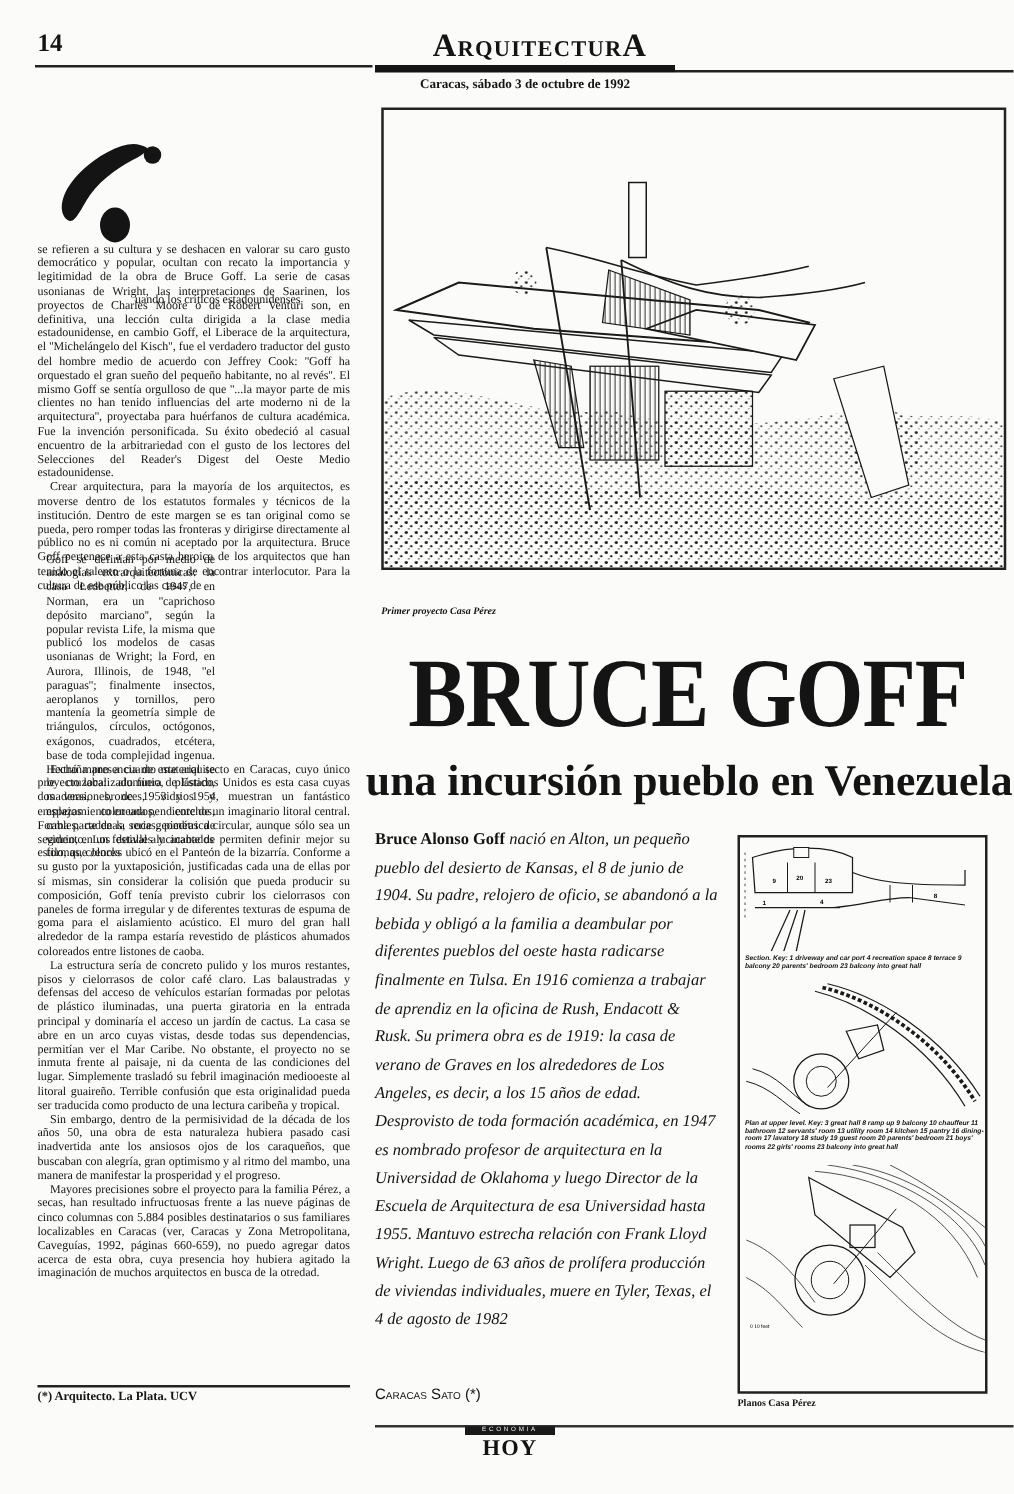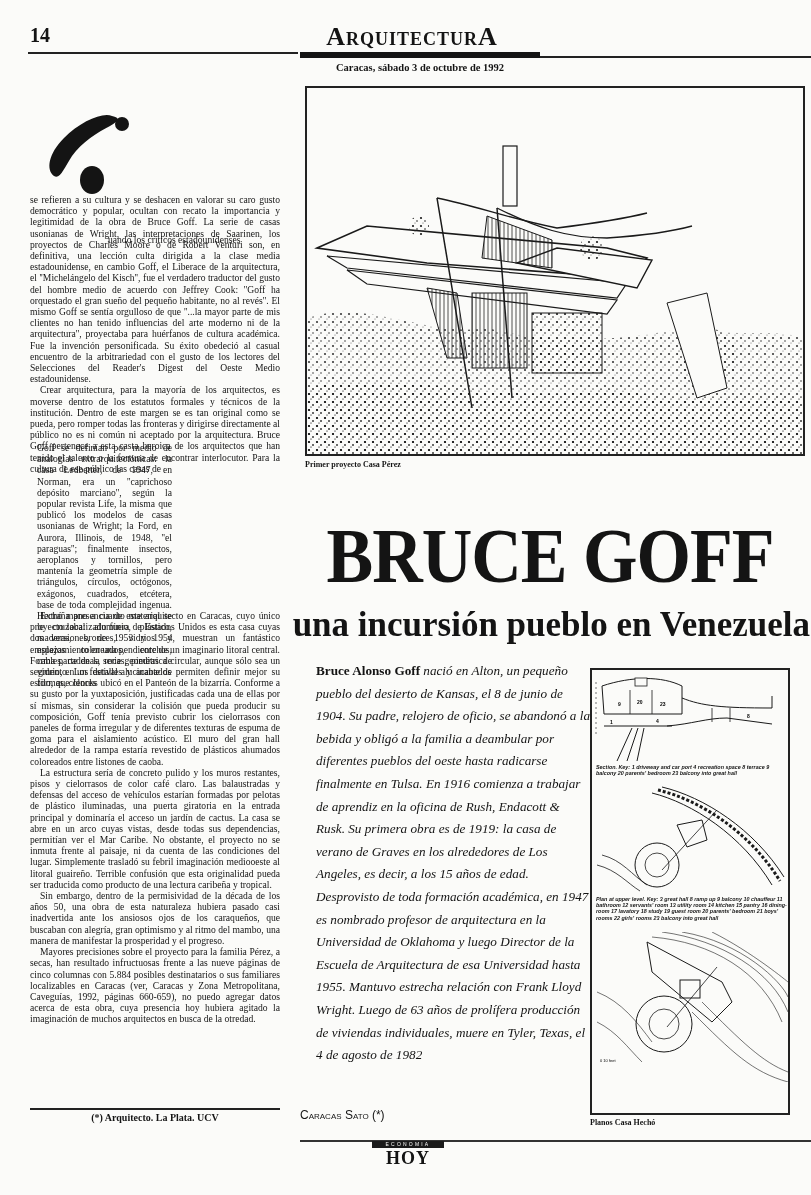--- a/index.html
+++ b/index.html
@@ -1,46 +1,46 @@
 <!DOCTYPE html>
 <html><head>
 <meta charset="utf-8">
 <style>
   * { box-sizing: border-box; margin: 0; padding: 0; }
   html, body { width: 811px; height: 1195px; background: #fbfbf9; overflow: hidden; }
   body { position: relative; font-family: "Liberation Serif", "DejaVu Serif", serif; color: #141414; }
 
   .page-number { position: absolute; left: 30px; top: 24px; font-size: 20px; font-weight: bold; font-family: "Liberation Serif", serif; }
   .rule-left { position: absolute; left: 28px; top: 52px; width: 270px; height: 2px; background: #222; }
-  .section-title { position: absolute; left: 292px; top: 22px; width: 240px; text-align: center; font-size: 26px; font-weight: bold; letter-spacing: 1px; font-variant: small-caps; font-family: "Liberation Serif", serif; }
+  .section-title { position: absolute; left: 312px; top: 22px; width: 240px; text-align: center; font-size: 26px; font-weight: bold; letter-spacing: 1px; font-variant: small-caps; font-family: "Liberation Serif", serif; }
   .rule-thick { position: absolute; left: 300px; top: 52px; width: 240px; height: 6px; background: #141414; }
   .rule-right { position: absolute; left: 540px; top: 56px; width: 271px; height: 2px; background: #222; }
   .dateline { position: absolute; left: 300px; top: 62px; width: 240px; text-align: center; font-size: 10.5px; font-weight: bold; }
 
   .dropcap { position: absolute; left: 42px; top: 108px; width: 90px; height: 90px; }
 
   .body-col { position: absolute; font-size: 9.6px; line-height: 11.2px; text-align: justify; font-family: "Liberation Serif", serif; }
   .body-col p { text-indent: 10px; }
   .body-col p.first { text-indent: 0; }
 
   .col-a { left: 108px; top: 186px; width: 172px; margin-top: 48px; }
   .col-b { left: 30px; top: 194px; width: 250px; }
   .col-c { left: 37px; top: 442px; width: 135px; }
   .col-d { left: 30px; top: 610px; width: 250px; }
 
   .footnote-rule { position: absolute; left: 30px; top: 1108px; width: 250px; height: 2px; background: #222; }
-  .footnote { position: absolute; left: 30px; top: 1112px; width: 250px; text-align: center; font-size: 10px; font-weight: bold; }
+  .footnote { position: absolute; left: 30px; top: 1112px; width: 250px; text-align: left; font-size: 10px; font-weight: bold; }
 
   .main-illustration { position: absolute; left: 305px; top: 86px; width: 500px; height: 370px; border: 2px solid #222; background: #fbfbf9; overflow: hidden; }
-  .caption-1 { position: absolute; left: 305px; top: 460px; font-size: 8px; font-weight: bold; }
+  .caption-1 { position: absolute; left: 305px; top: 484px; font-size: 8px; font-weight: bold; font-style: italic; }
 
   .headline { position: absolute; left: 300px; top: 520px; width: 500px; text-align: center; font-size: 70px; line-height: 72px; font-weight: bold; letter-spacing: -1px; font-family: "Liberation Serif", serif; transform: scaleY(1.12); }
   .subhead { position: absolute; left: 195px; top: 606px; width: 615px; text-align: right; font-size: 35px; line-height: 38px; font-weight: bold; font-family: "Liberation Serif", serif; }
 
-  .bio { position: absolute; left: 300px; top: 660px; width: 275px; font-size: 13.2px; line-height: 22.6px; font-style: italic; font-family: "Liberation Serif", serif; margin-left: 16px; }
+  .bio { position: absolute; left: 300px; top: 660px; width: 275px; font-size: 13.2px; line-height: 22.6px; font-style: italic; font-family: "Liberation Serif", serif; }
   .bio b { font-style: normal; }
   .byline { position: absolute; left: 300px; top: 1108px; font-size: 12px; font-family: "Liberation Sans", sans-serif; font-variant: small-caps; }
 
   .plans { position: absolute; left: 590px; top: 668px; width: 200px; height: 447px; border: 2px solid #222; background: #fbfbf9; overflow: hidden; }
   .plan-key { position: absolute; left: 4px; font-size: 5.4px; line-height: 6.2px; font-style: italic; font-weight: bold; width: 192px; font-family: "Liberation Sans", sans-serif; }
   .caption-2 { position: absolute; left: 590px; top: 1118px; font-size: 8px; font-weight: bold; }
 
   .bottom-rule { position: absolute; left: 300px; top: 1140px; width: 511px; height: 2px; background: #333; }
   .logo { position: absolute; left: 372px; top: 1141px; width: 72px; text-align: center; }
   .logo-top { display: block; background: #1a1a1a; color: #fbfbf9; font-size: 5px; letter-spacing: 2.2px; line-height: 7px; font-family: "Liberation Sans", sans-serif; }
@@ -183,19 +183,19 @@
       <path d="M5 90 C25 100 35 115 50 130"></path>
     </g>
     <path d="M55 10 L130 50 L140 70 L120 90 L60 40 Z" fill="none" stroke="#1a1a1a" stroke-width="1"></path>
     <circle cx="72" cy="92" r="28" fill="none" stroke="#1a1a1a" stroke-width="1"></circle>
     <circle cx="72" cy="92" r="15" fill="none" stroke="#1a1a1a" stroke-width="0.8"></circle>
     <rect x="88" y="48" width="20" height="18" fill="none" stroke="#1a1a1a" stroke-width="1"></rect>
     <line x1="75" y1="95" x2="125" y2="35" stroke="#1a1a1a" stroke-width="0.8"></line>
     <text x="8" y="130" font-size="4" font-family="Liberation Sans, sans-serif">0  10  feet</text>
   </svg>
 </div>
-<div class="caption-2">Planos Casa Hechó</div>
+<div class="caption-2">Planos Casa Pérez</div>
 
 <div class="bottom-rule"></div>
 <div class="logo">
   <span class="logo-top">ECONOMIA</span>
   <span class="logo-main">HOY</span>
 </div>
 
 </body></html>

